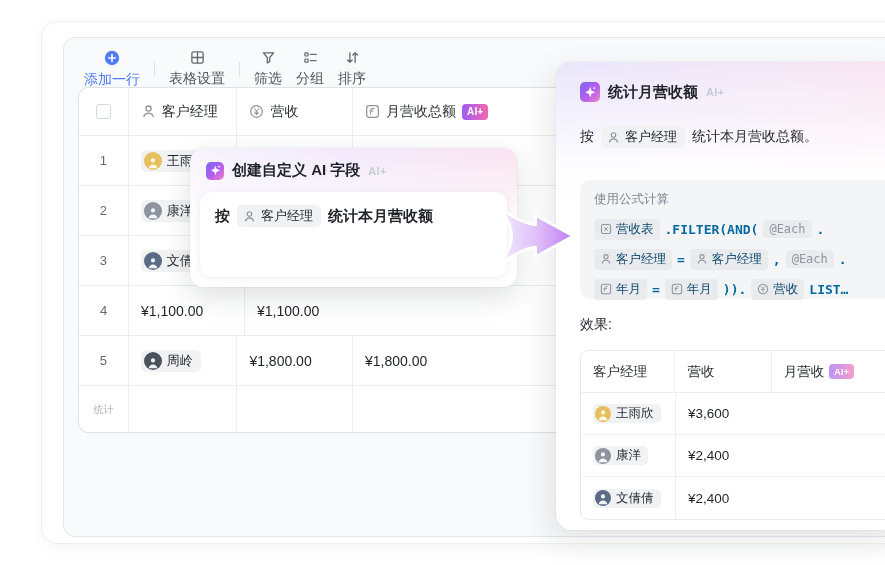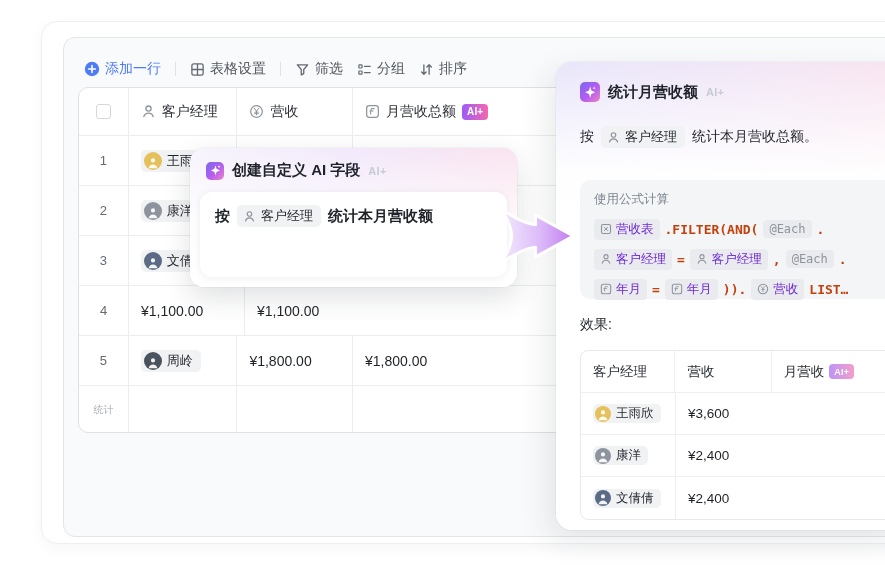--- a/index.html
+++ b/index.html
@@ -9,21 +9,21 @@
 
   
   .card-outer { left:41px; top:21px; width:880px; height:523px; border:1px solid #edeff1;
     border-radius:16px; background:#fff; box-shadow:0 4px 16px rgba(31,35,41,.04); }
   .card-inner { left:63px; top:37px; width:850px; height:500px; border:1px solid #e3e5e9;
     border-radius:12px; background:#f9fafb; }
 
   
   .toolbar { left:84px; top:56px; height:26px; display:flex; align-items:center; gap:14px;
     font-size:14px; color:#51565d; }
-  .tb-item { display:flex; align-items:center; gap:5px; cursor:pointer; white-space:nowrap; }
+  .tb-item { display:flex; align-items:center; gap:5px; cursor:pointer; white-space:nowrap;flex-direction:column; }
   .tb-item.blue { color:#4e7cf7; }
   .tb-sep { width:1px; height:14px; background:#dfe1e5; }
   .ic { display:inline-flex; align-items:center; justify-content:center; }
   .ic svg { display:block; }
 
   
   .tablecard { left:78px; top:87px; width:508px; height:346px; background:#fff;
     border:1px solid #dfe1e5; border-radius:10px; overflow:hidden; }
   .trow { display:flex; border-bottom:1px solid #ebedef; }
   .trow:last-child { border-bottom:none; }
@@ -84,23 +84,23 @@
   .panel-head { display:flex; align-items:center; gap:8px; padding:20px 24px 0 24px; }
   .panel-title { font-size:15px; font-weight:700; }
   .panel-desc { display:flex; align-items:center; gap:7px; padding:24px 24px 0 24px; font-size:14px; }
   .panel-desc .pill { padding:2px 8px 2px 6px; }
 
   .fbox { position:absolute; left:24px; top:118px; width:316px; height:119px; background:#f4f5f7;
     border-radius:10px; padding:11px 14px; }
   .fbox-label { font-size:12.5px; color:#7d8590; margin-bottom:6px; }
   .fline { display:flex; align-items:center; gap:5px; height:30px; white-space:nowrap; }
   .ftext { font-family:"DejaVu Sans Mono","Liberation Mono",monospace; font-size:13px;
-    font-weight:700; color:#c2410c; }
+    font-weight:700; color:#0369a1; }
   .ftoken { display:inline-flex; align-items:center; gap:4px; background:#eaebee; border-radius:4px;
-    padding:2px 6px; font-size:12.5px; color:#6d28d9; }
+    padding:2px 6px; font-size:12.5px; color:#0c4a6e; }
   .ftoken.each { color:#8f959e; font-family:"DejaVu Sans Mono","Liberation Mono",monospace; font-size:12px; }
   .ftoken .ic { color:#8f959e; }
 
   .result-label { position:absolute; left:24px; top:254px; font-size:14px; }
   .rtable { position:absolute; left:24px; top:288px; width:316px; background:#fff;
     border:1px solid #e7e9ec; border-radius:8px; overflow:hidden; }
   .rrow { display:flex; height:42px; border-bottom:1px solid #edeff1; }
   .rrow:last-child { border-bottom:none; }
   .rcell { display:flex; align-items:center; gap:5px; padding:0 12px; border-right:1px solid #edeff1;
     font-size:13.5px; white-space:nowrap; overflow:hidden; }

